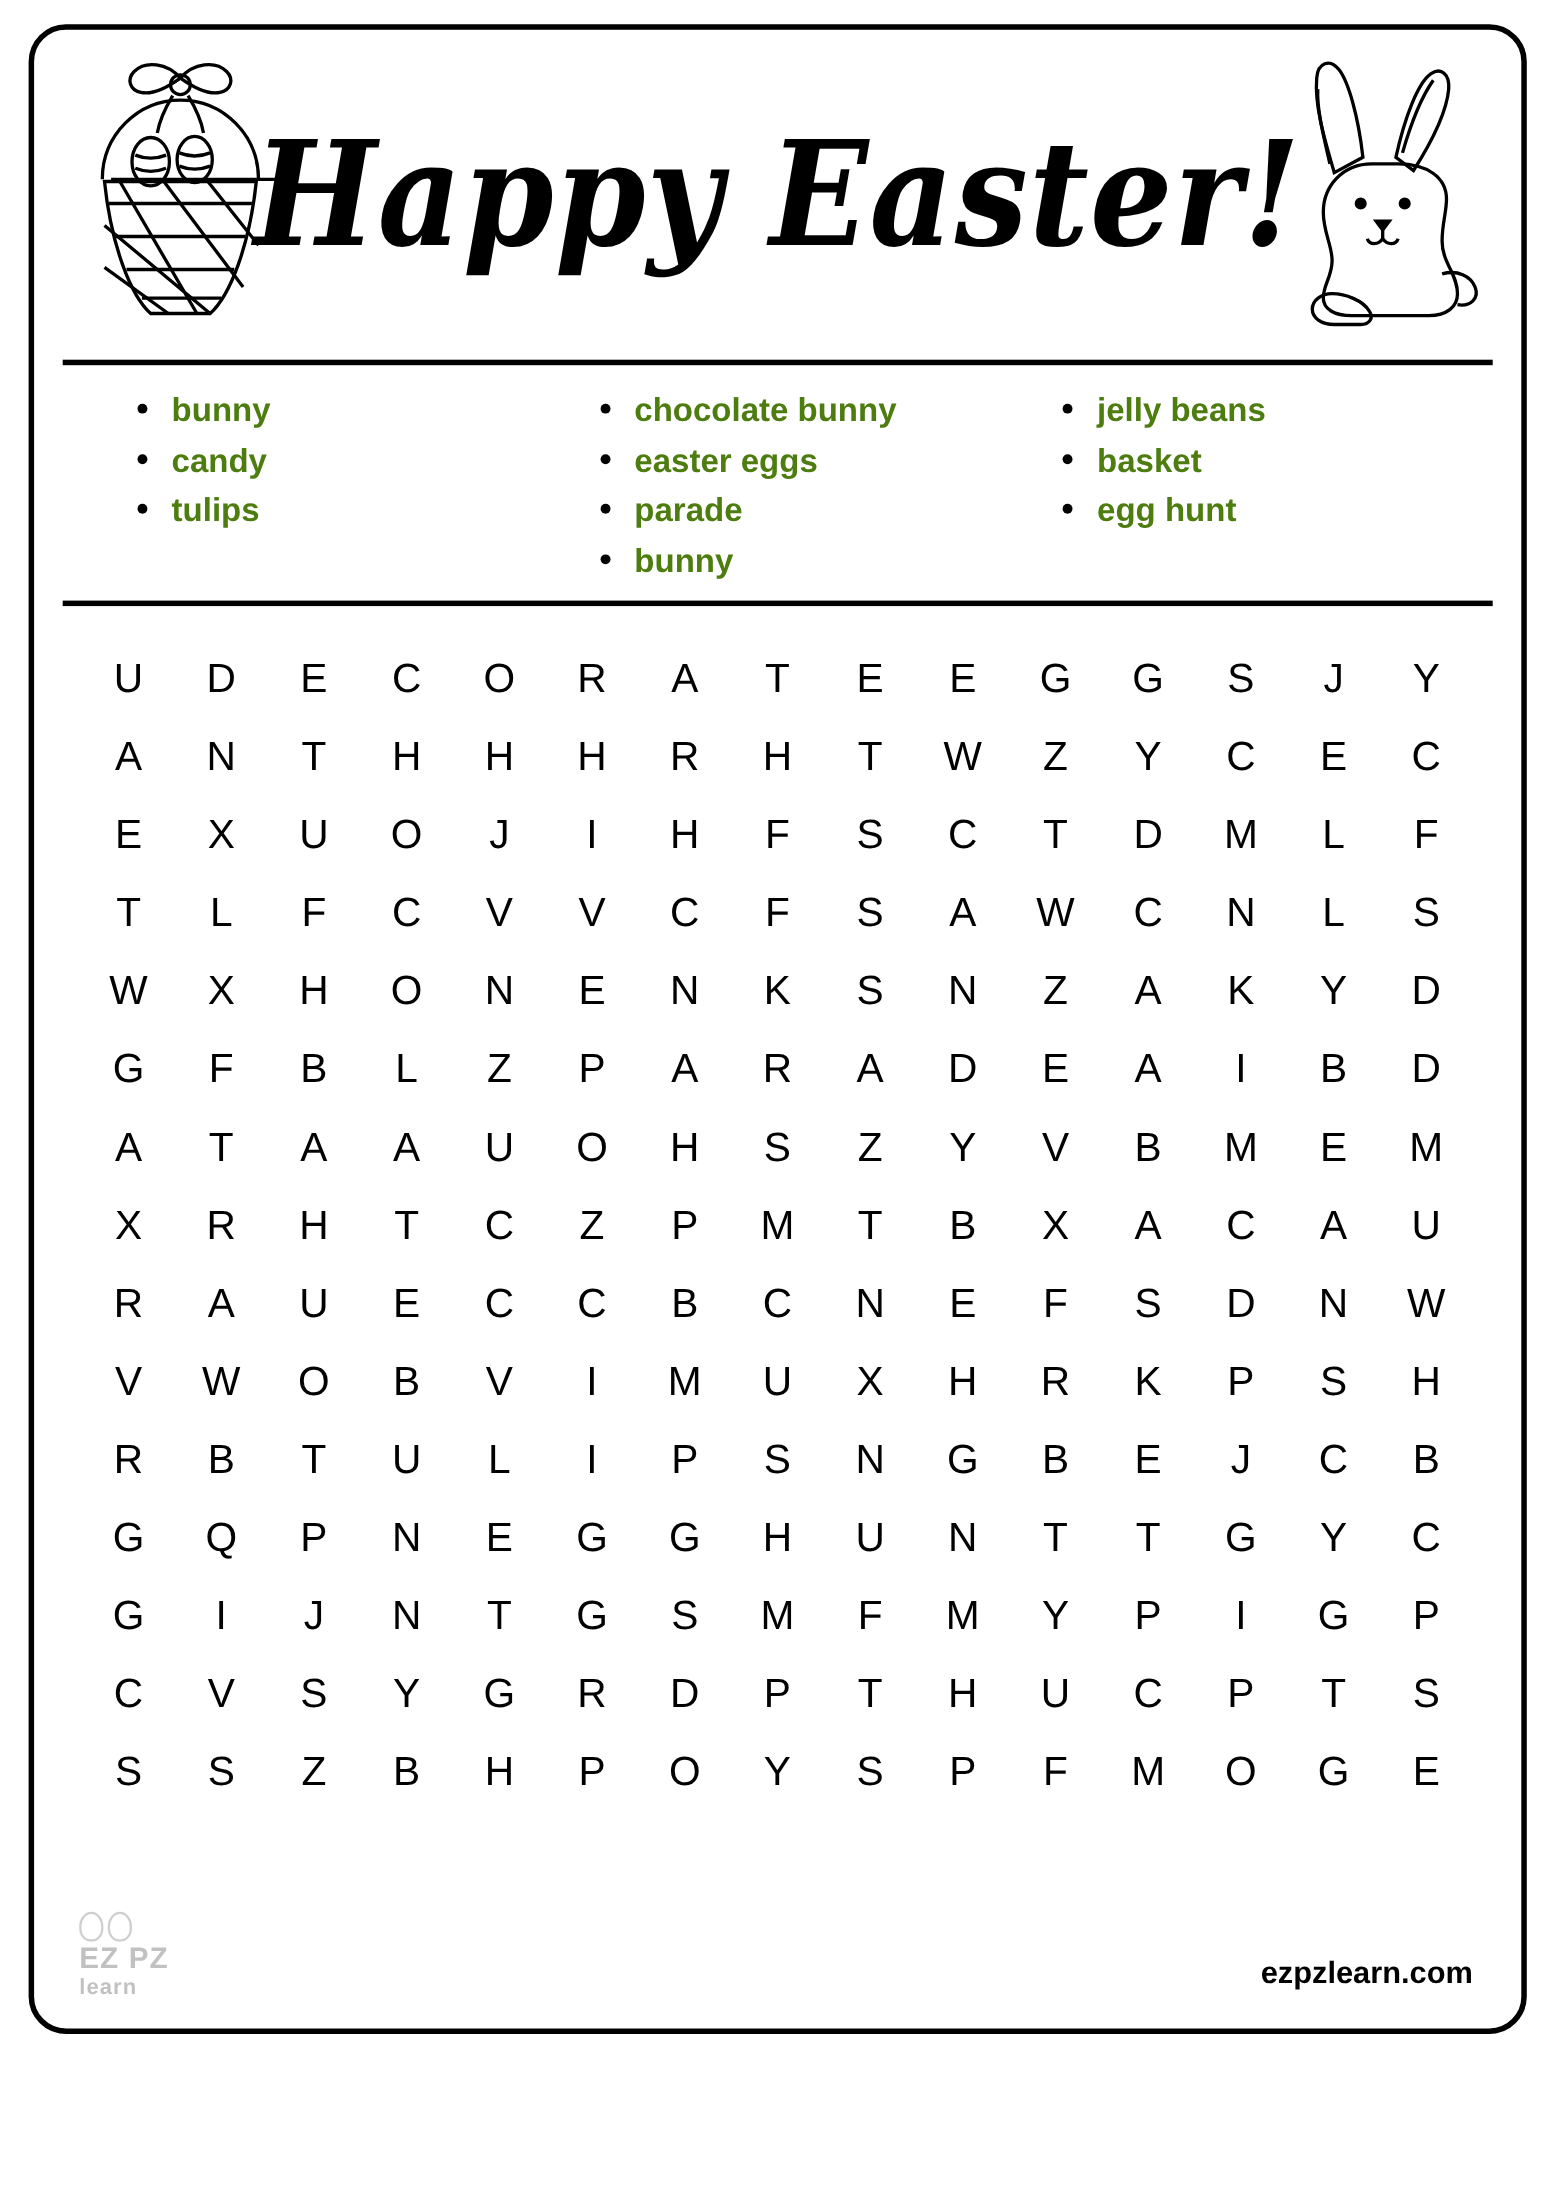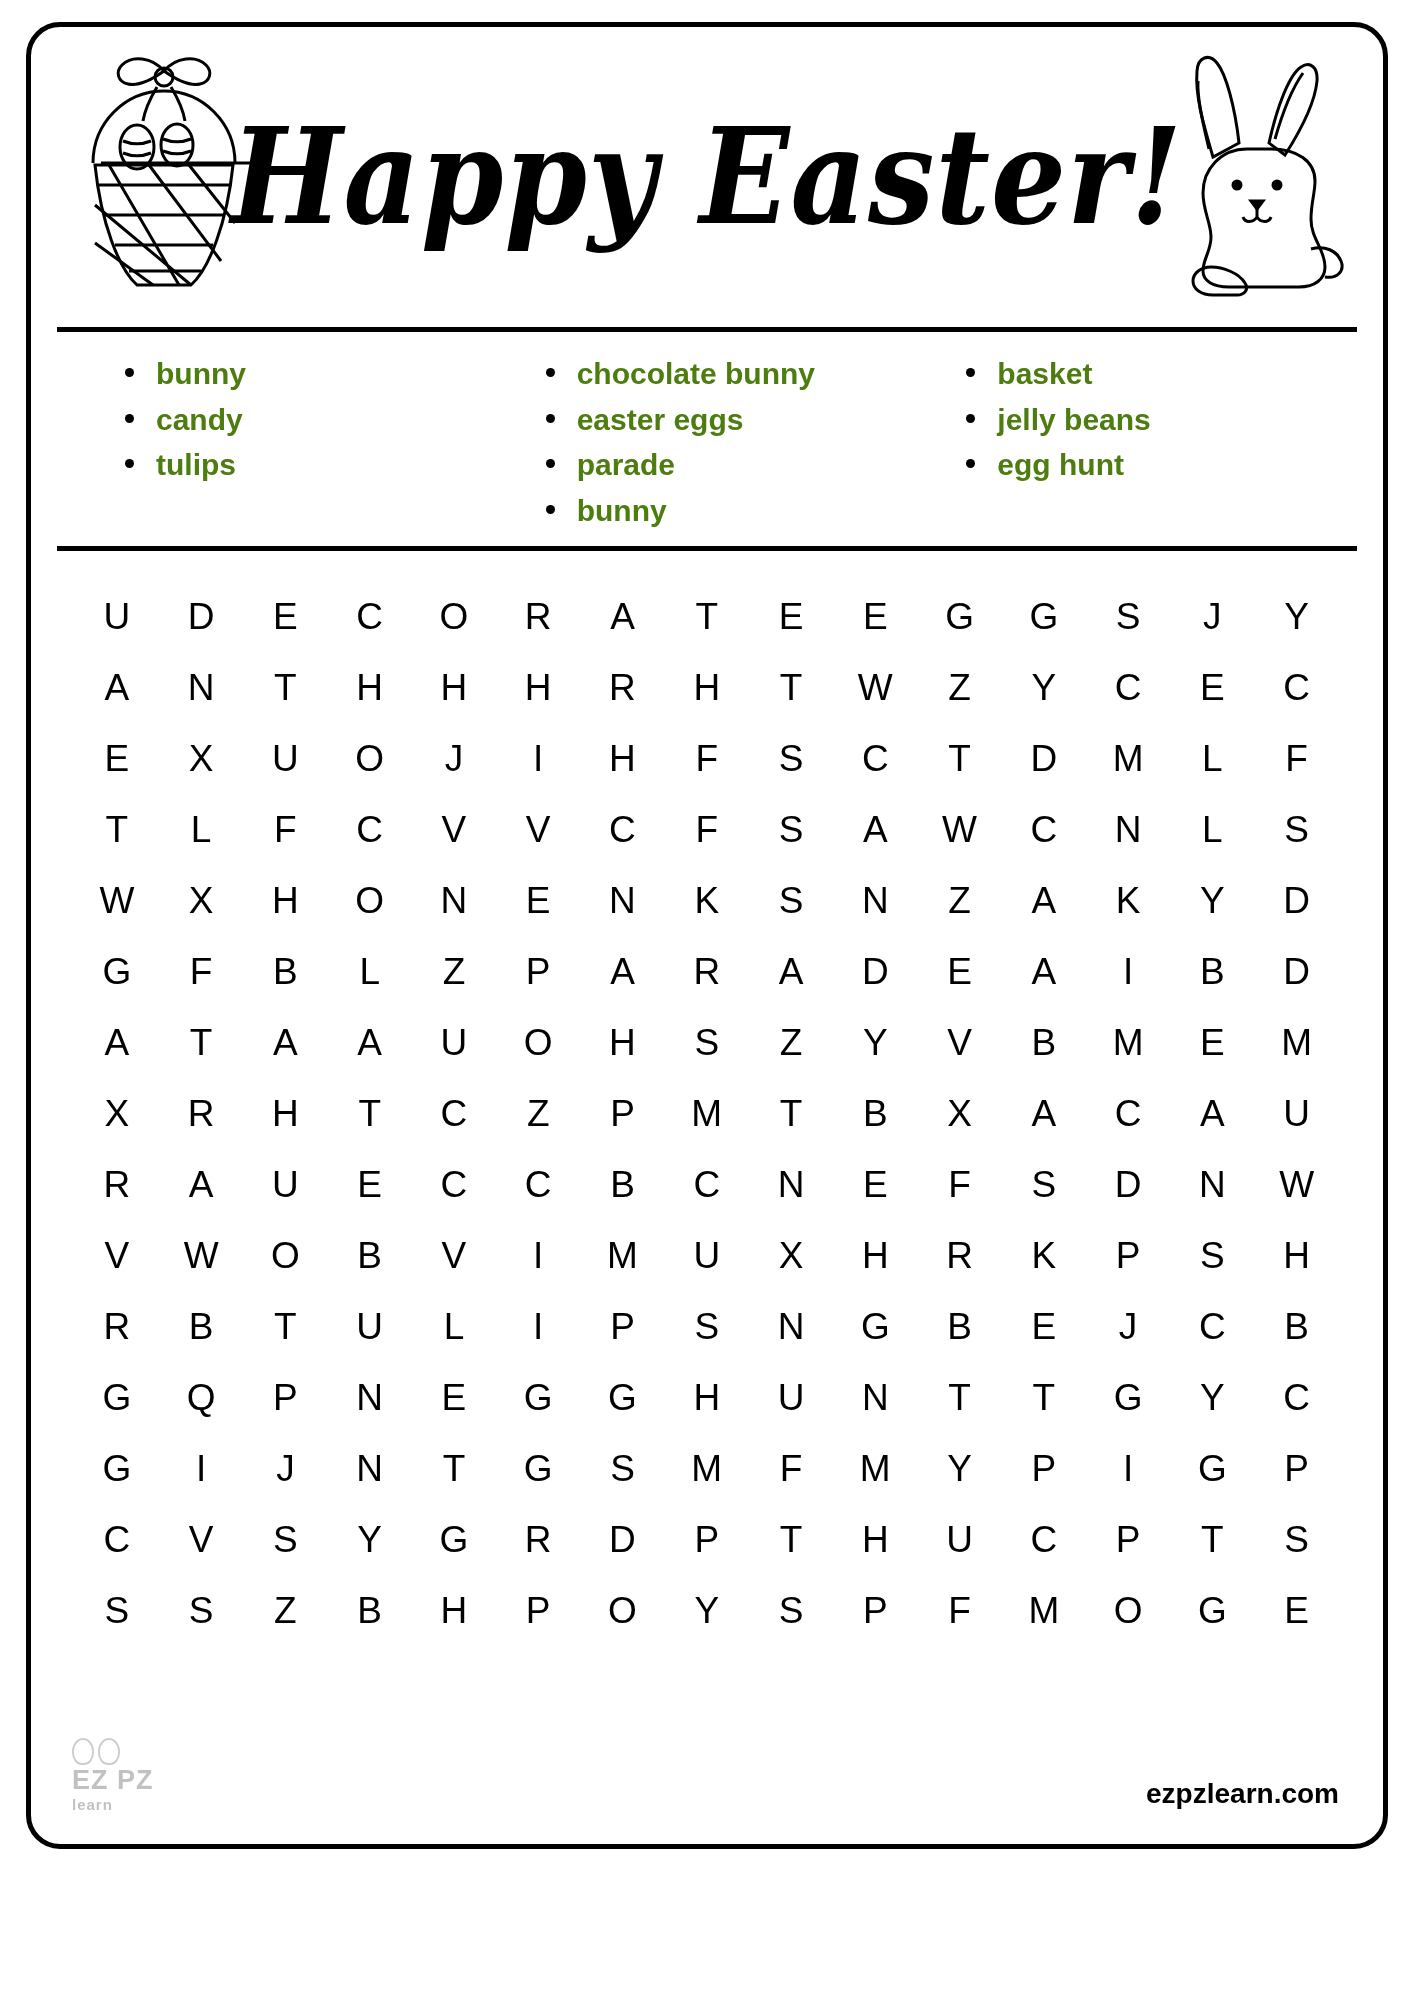--- a/index.html
+++ b/index.html
@@ -156,21 +156,21 @@
     opacity: 0.42;
   }
   .logo .lg-text {
     font-size: 27px;
     font-weight: 700;
     letter-spacing: 1px;
     color: #6d6d6d;
     line-height: 1;
   }
   .logo .lg-sub {
-    font-size: 15px;
+    font-size: 20px;
     font-weight: 700;
     color: #6d6d6d;
     letter-spacing: 1px;
     margin-top: 2px;
   }
   .logo .eggs {
     display: flex;
     gap: 4px;
     margin-bottom: 2px;
   }
@@ -252,25 +252,25 @@
             <span>parade</span>
           </div>
         <div class="wl-item">
             <span class="bullet"></span>
             <span>bunny</span>
           </div>
       </div>
       <div class="wl-col c3">
         <div class="wl-item">
             <span class="bullet"></span>
+            <span>jelly beans</span>
+          </div>
+        <div class="wl-item">
+            <span class="bullet"></span>
             <span>basket</span>
-          </div>
-        <div class="wl-item">
-            <span class="bullet"></span>
-            <span>jelly beans</span>
           </div>
         <div class="wl-item">
             <span class="bullet"></span>
             <span>egg hunt</span>
           </div>
       </div>
     </div>
 
     <hr class="rule">
 

